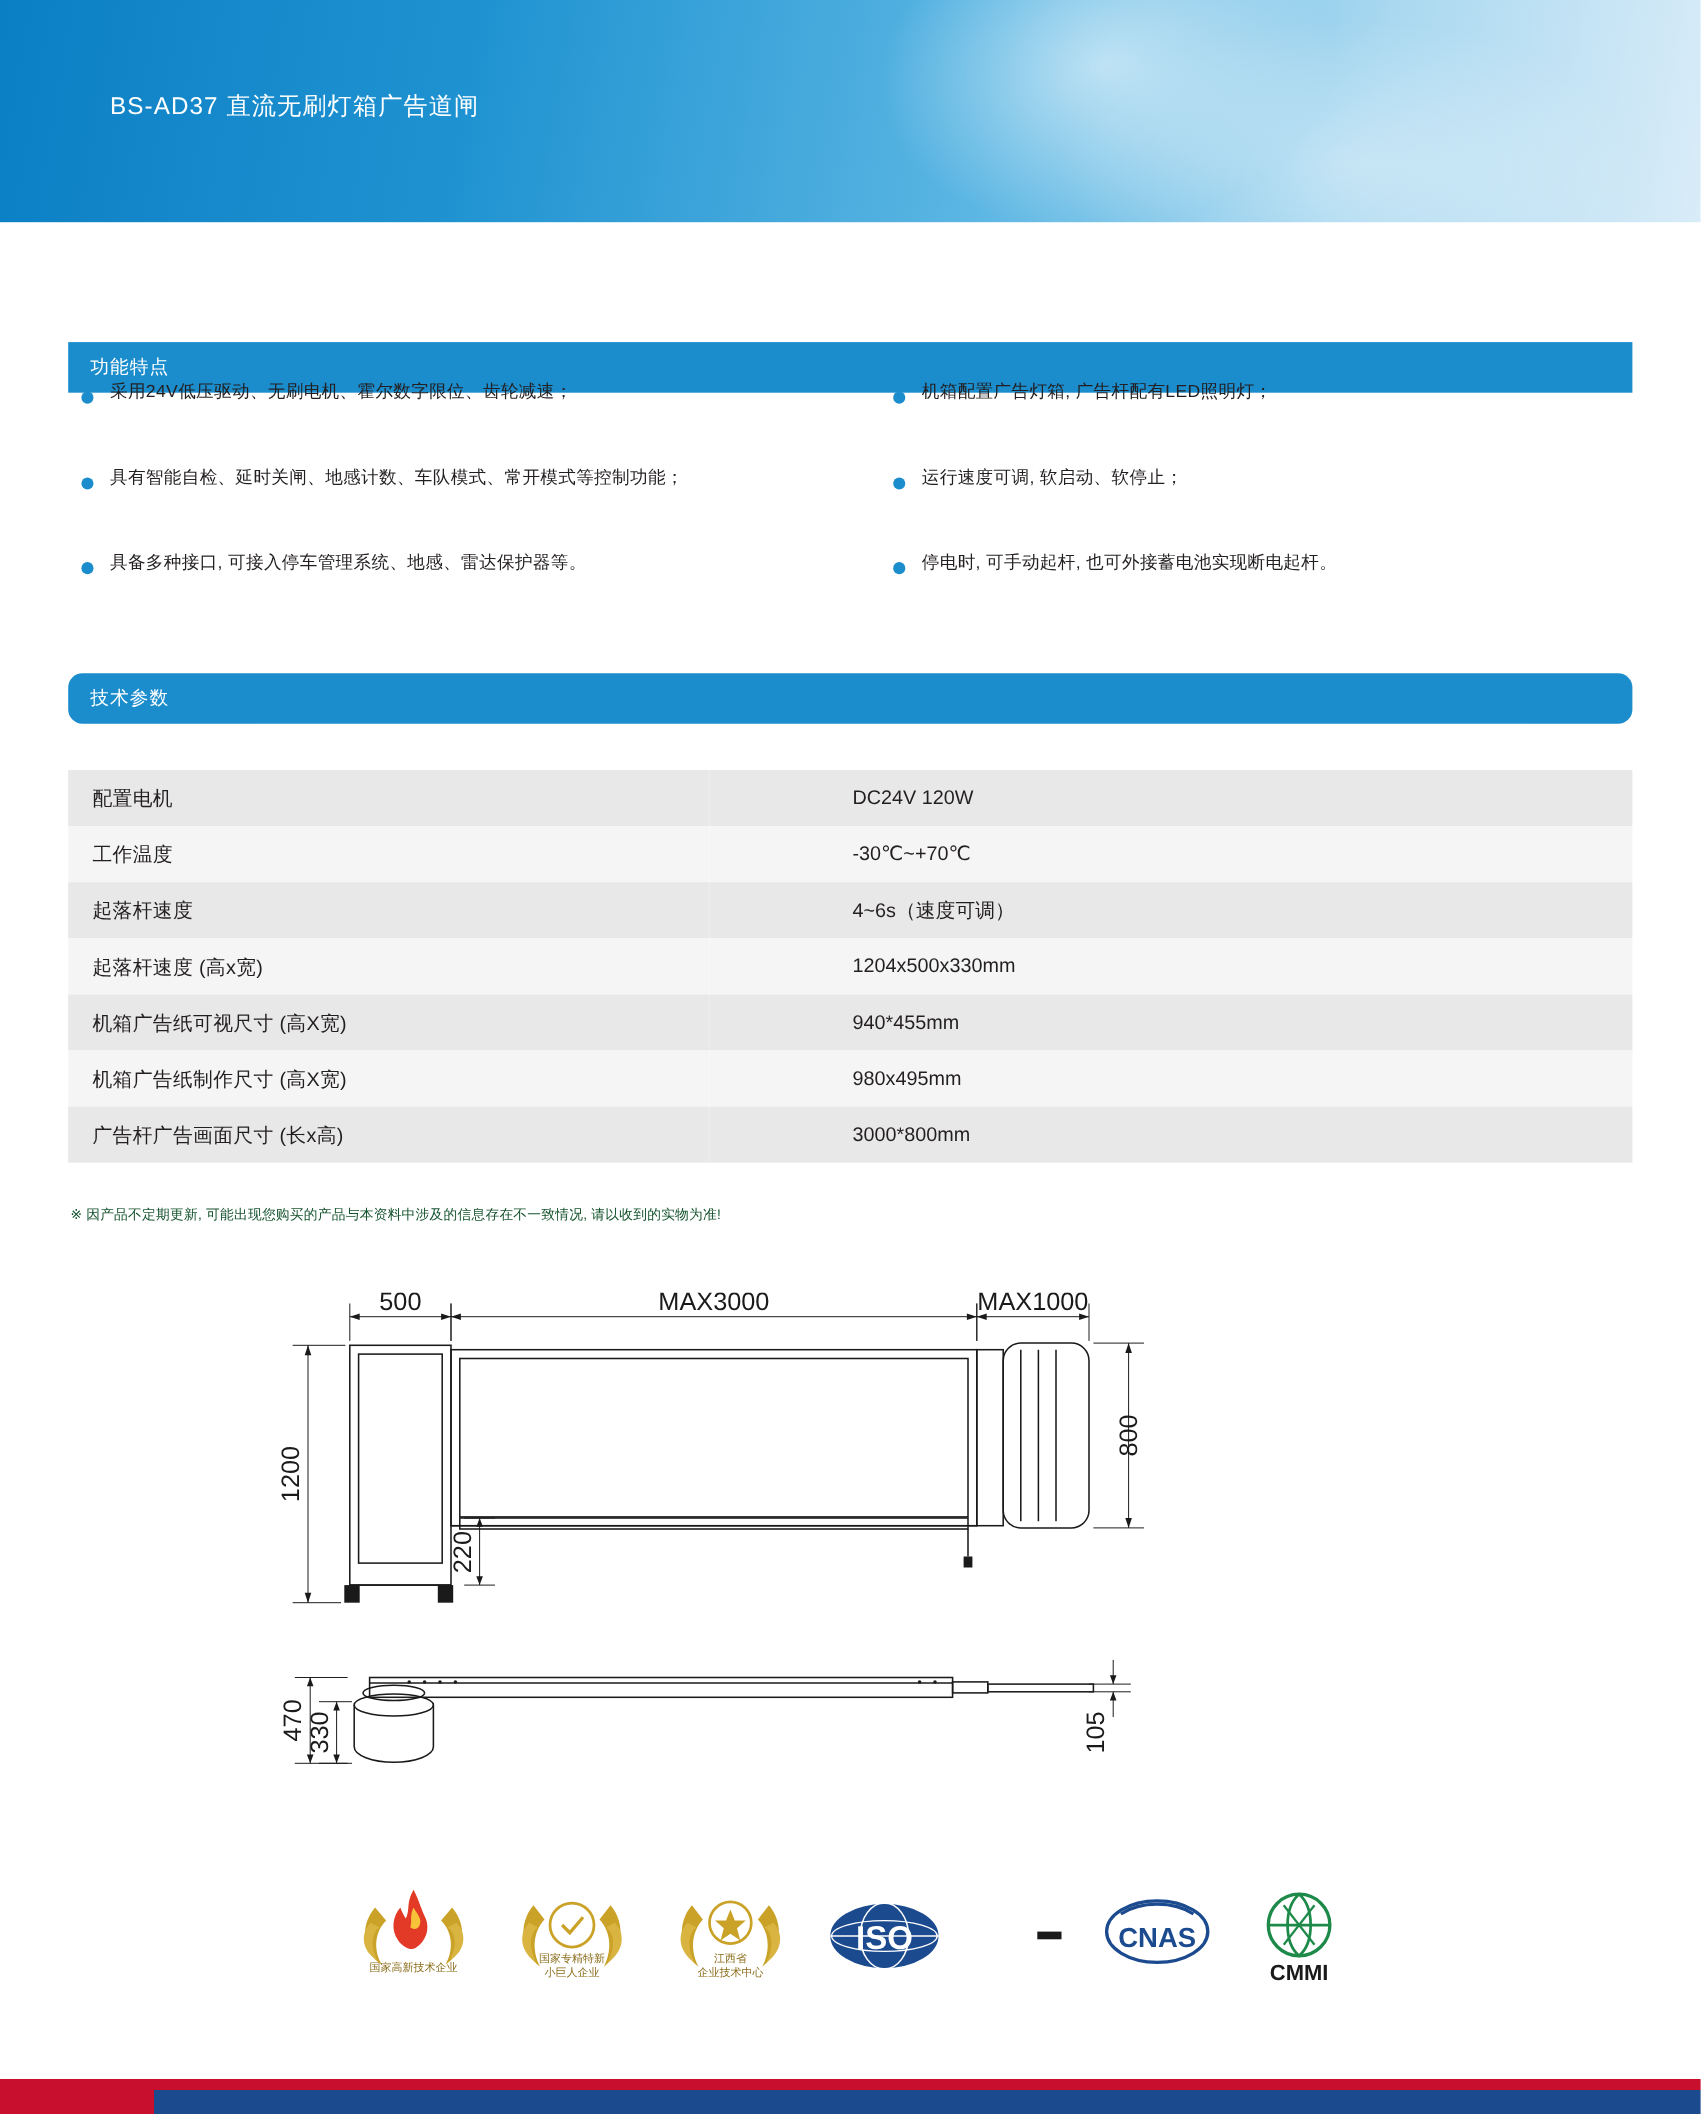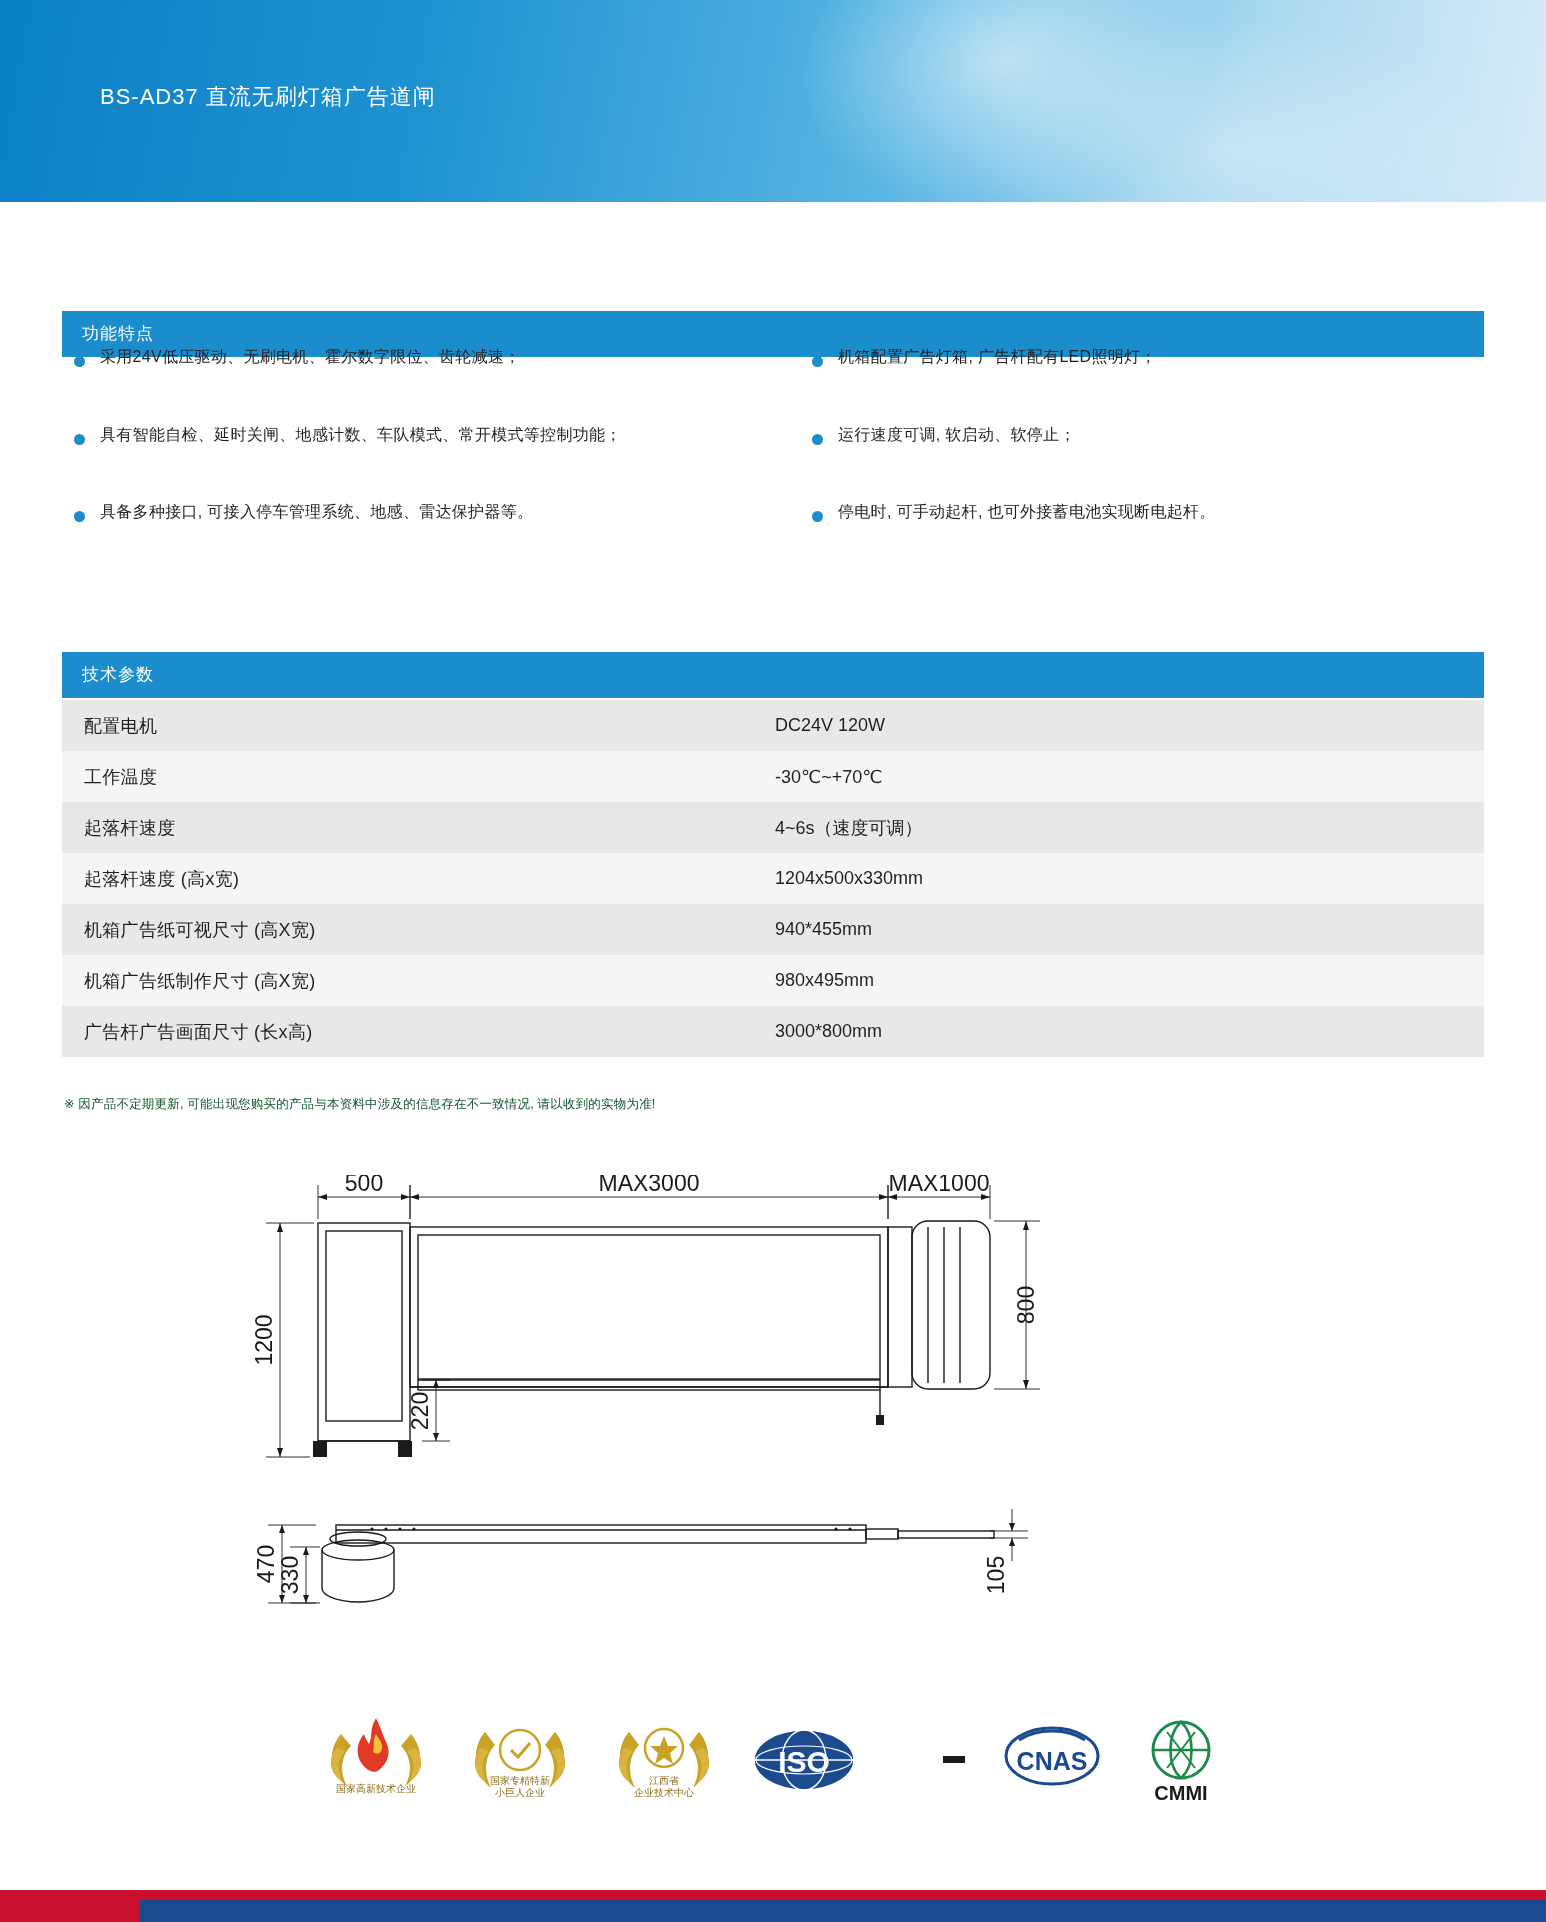--- a/index.html
+++ b/index.html
@@ -57,21 +57,21 @@
     height: 46px;
     background: #1b8ccc;
     color: #ffffff;
     font-size: 17px;
     line-height: 46px;
     padding-left: 20px;
     box-sizing: border-box;
     letter-spacing: 1px;
   }
   #features-bar { top: 277px; margin-top: 34px; }
-  #specs-bar    { top: 652px; }
+  #specs-bar    { top: 612px; border-radius: 13px; }
 
   
   .features {
     position: absolute;
     left: 62px;
     top: 346px;
     width: 1440px;
     display: flex;
     flex-wrap: wrap;
   }

